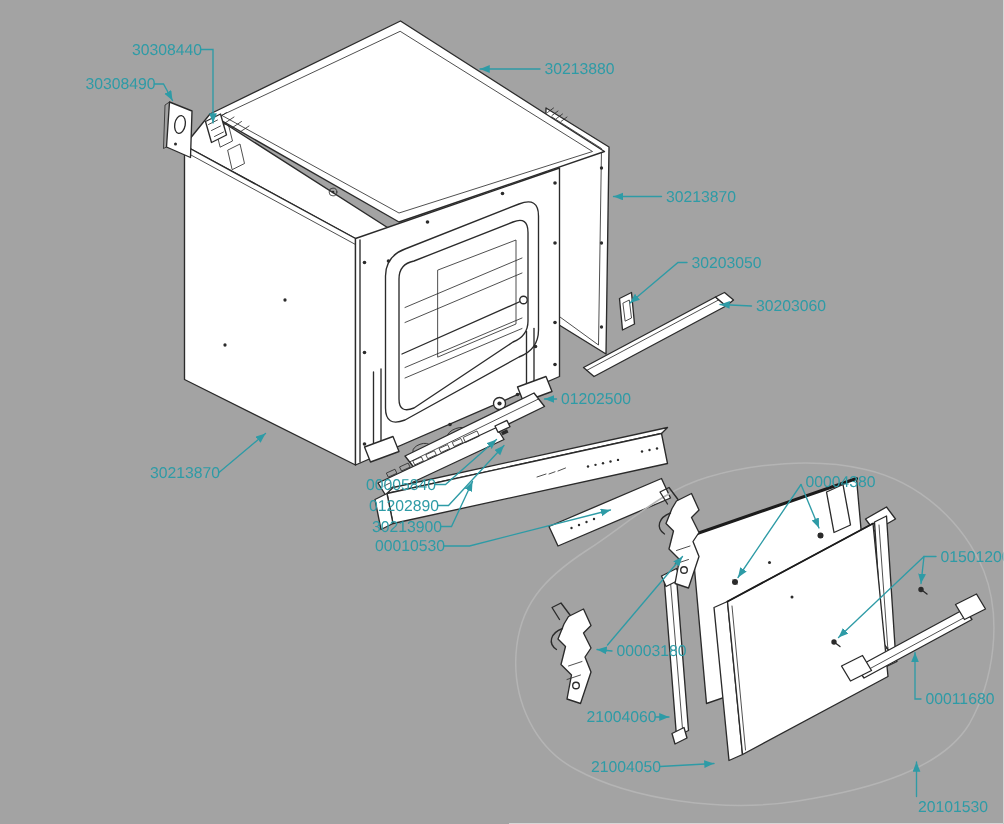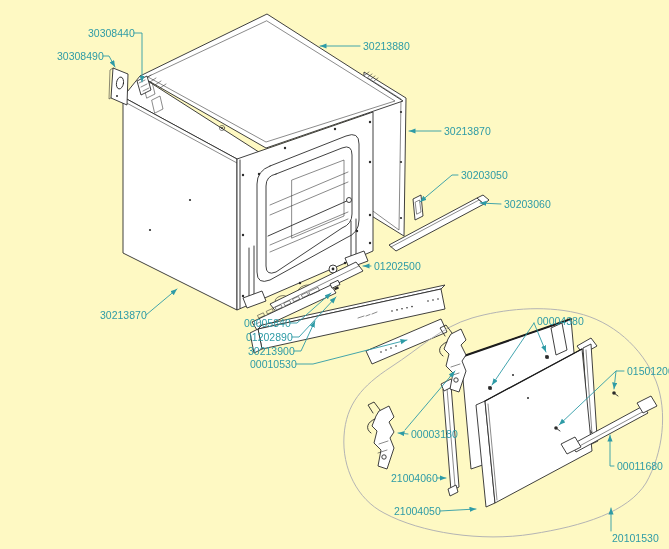--- a/index.html
+++ b/index.html
@@ -1,16 +1,16 @@
 <!DOCTYPE html>
 <html><head>
 <meta charset="utf-8">
 <style>
   html,body{margin:0;padding:0;background:#ffffff;}
-  #stage{position:relative;width:669px;height:549px;background:#fef9c3;overflow:hidden;}
+  #stage{position:relative;width:669px;height:549px;background:#a3a3a3;overflow:hidden;}
   svg{display:block;}
   .ln{fill:none;stroke:#2b2b2b;stroke-width:.9;stroke-linejoin:round;stroke-linecap:round;}
   .fw{fill:#ffffff;stroke:#2b2b2b;stroke-width:.9;stroke-linejoin:round;}
   .thin{fill:none;stroke:#2b2b2b;stroke-width:.55;stroke-linejoin:round;stroke-linecap:round;}
   .heavy{fill:none;stroke:#1c1c1c;stroke-width:2;stroke-linecap:round;}
   .med{fill:none;stroke:#1c1c1c;stroke-width:1.3;stroke-linecap:round;}
   .dot{fill:#2b2b2b;stroke:none;}
   .blob{fill:none;stroke:#b4b4b4;stroke-width:1;}
   .leader{fill:none;stroke-width:.9;stroke-linecap:round;}
   .pn{font-family:"Liberation Sans",sans-serif;font-size:10.5px;}

